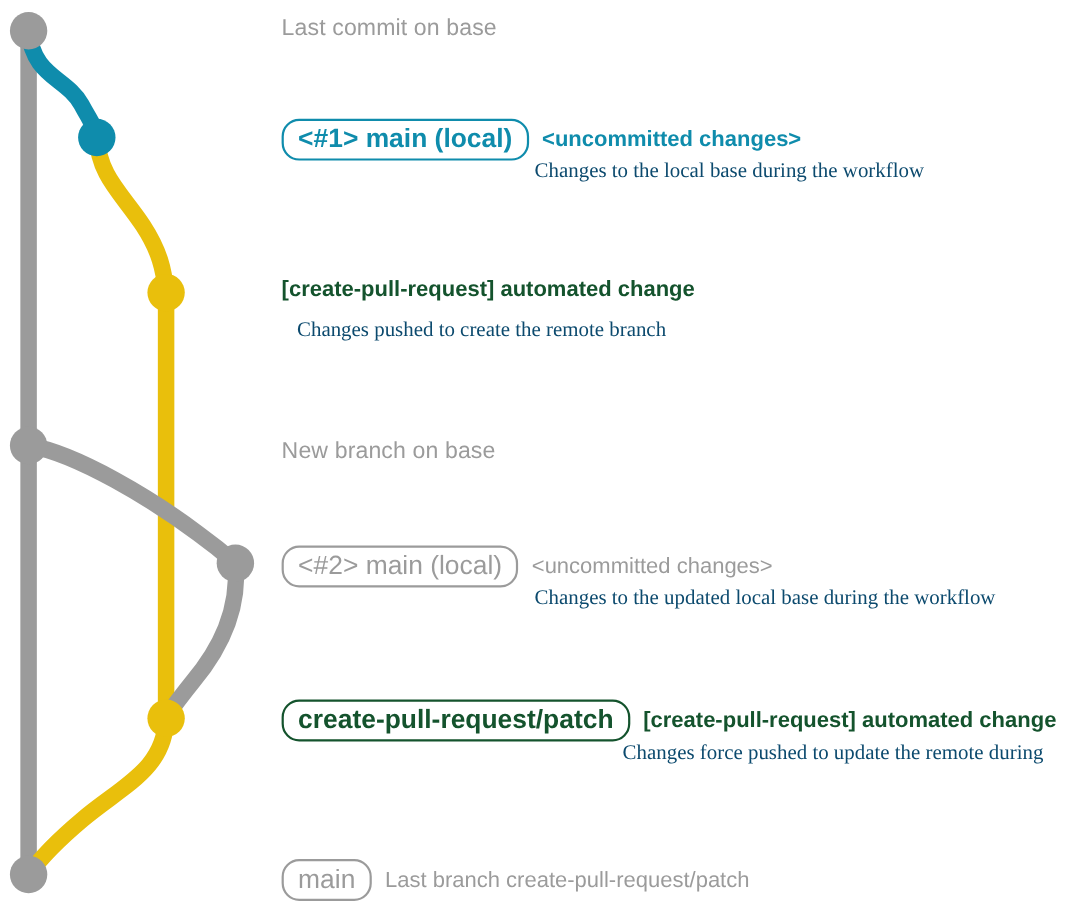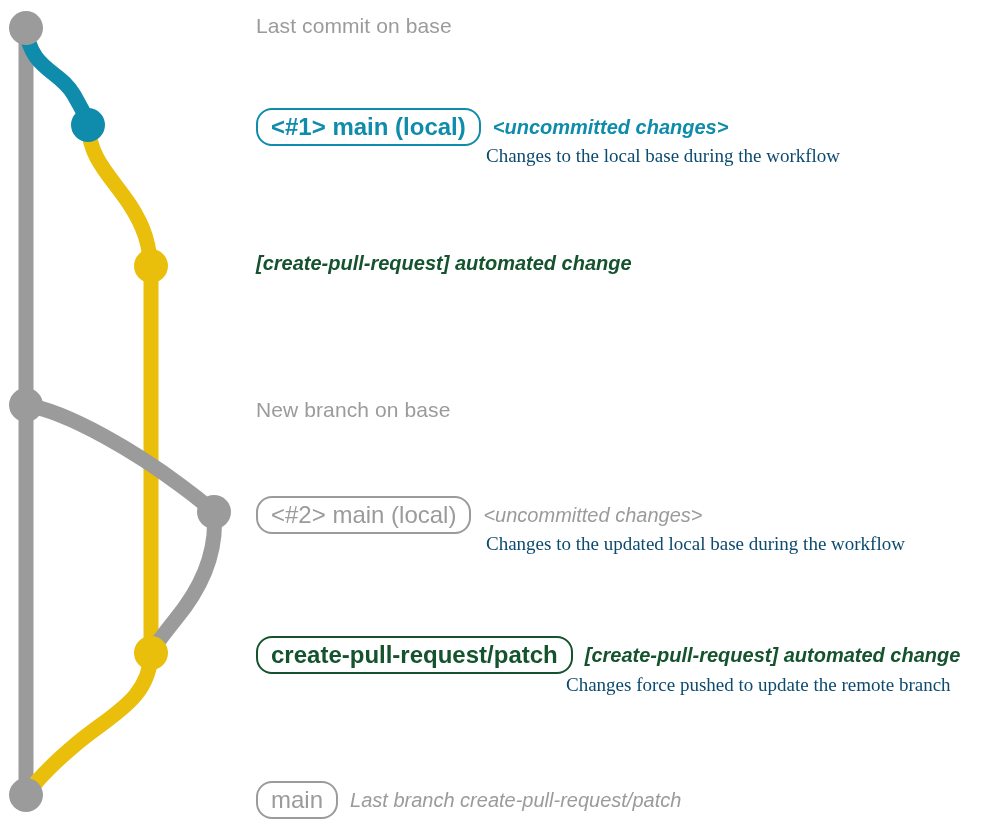--- a/index.html
+++ b/index.html
@@ -57,21 +57,20 @@
 
   .badge.thin {
     font-weight: 400;
     border-width: 2px;
   }
 
   .commit-msg {
     font-size: 20px;
     margin-left: 12px;
     white-space: nowrap;
-    font-style: italic;
   }
 
   .commit-msg.bold {
     font-weight: 700;
   }
 
   .subtext {
     position: absolute;
     font-family: "Liberation Serif", serif;
     font-size: 19px;
@@ -119,35 +118,36 @@
 
   <div class="row" style="left:256px; top:108px;">
     <span class="badge c-blue">&lt;#1&gt; main (local)</span>
     <span class="commit-msg bold c-blue">&lt;uncommitted changes&gt;</span>
   </div>
   <div class="subtext" style="left:486px; top:145px;">Changes to the local base during the workflow</div>
 
   <div class="row" style="left:256px; top:252px;">
     <span class="commit-msg bold c-amber" style="margin-left:0;">[create-pull-request] automated change</span>
   </div>
+  <div class="subtext" style="left:270px; top:289px;">Changes pushed to create the remote branch</div>
 
   <div class="row" style="left:256px; top:398px;">
     <span class="heading c-gray">New branch on base</span>
   </div>
 
   <div class="row" style="left:256px; top:496px;">
     <span class="badge thin c-gray">&lt;#2&gt; main (local)</span>
     <span class="commit-msg c-gray">&lt;uncommitted changes&gt;</span>
   </div>
   <div class="subtext" style="left:486px; top:533px;">Changes to the updated local base during the workflow</div>
 
   <div class="row" style="left:256px; top:636px;">
     <span class="badge c-amber">create-pull-request/patch</span>
     <span class="commit-msg bold c-amber">[create-pull-request] automated change</span>
   </div>
-  <div class="subtext" style="left:566px; top:674px;">Changes force pushed to update the remote branch</div>
+  <div class="subtext" style="left:566px; top:674px;">Changes force pushed to update the remote during</div>
 
   <div class="row" style="left:256px; top:781px;">
     <span class="badge thin c-gray">main</span>
     <span class="commit-msg c-gray">Last branch create-pull-request/patch</span>
   </div>
 
 </div>
 
 </body></html>

